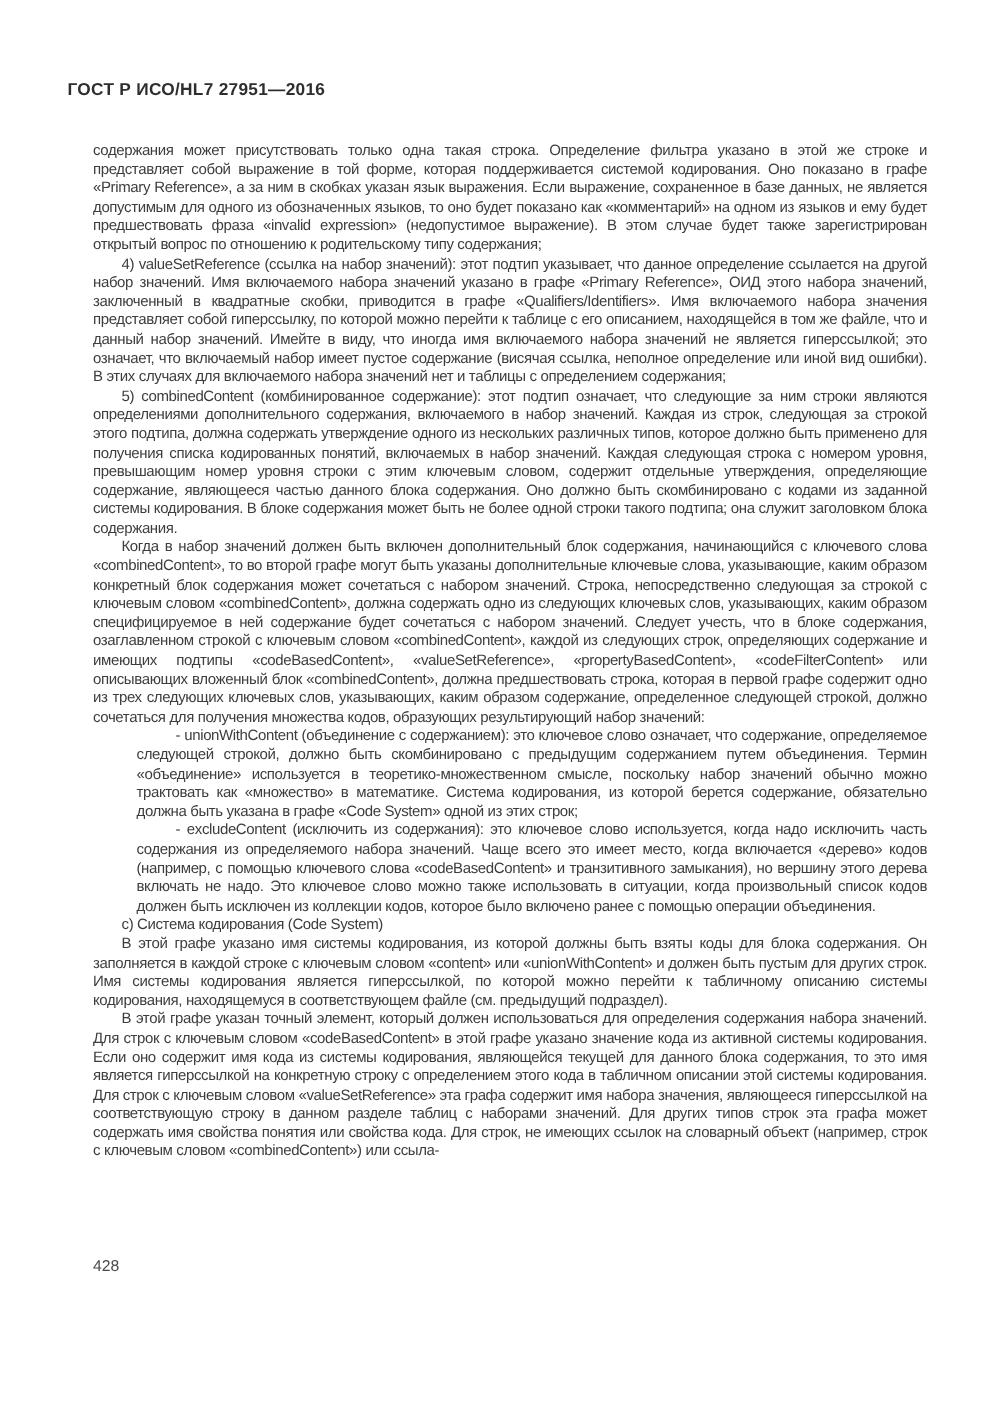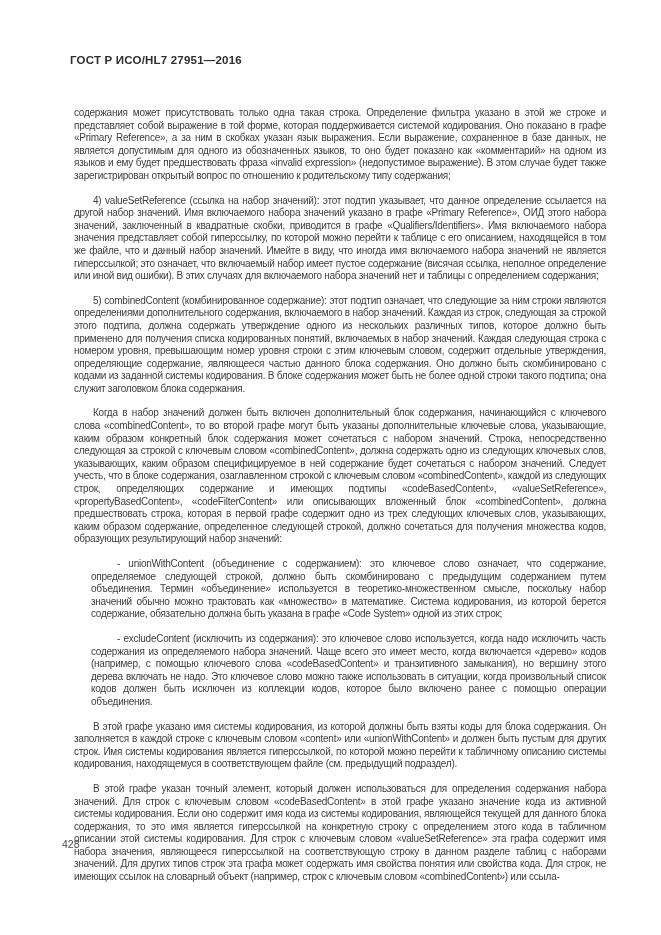--- a/index.html
+++ b/index.html
@@ -11,41 +11,41 @@
     position: relative;
     width: 661px;
     height: 935px;
     background: #ffffff;
     font-family: "Liberation Sans", sans-serif;
     color: #3d3d3d;
     overflow: hidden;
   }
   .doc-header {
     position: absolute;
-    left: 70px;
+    left: 45px;
     top: 54px;
     font-size: 11.5px;
     font-weight: bold;
     color: #2e2e2e;
     letter-spacing: 0.2px;
   }
   .content {
     position: absolute;
     left: 62px;
     top: 95px;
     width: 556px;
     font-size: 10px;
     line-height: 12.6px;
     letter-spacing: -0.25px;
     text-align: justify;
     hyphens: auto;
     -webkit-hyphens: auto;
   }
   .content p {
-    margin: 12px;
+    margin: 0;
     padding: 0;
   }
   
   .content p.continuation { text-indent: 0; }
   
   .content p.indented { text-indent: 19px; }
   
   .content p.dash-item { margin-left: 29px; text-indent: 26px; }
   .page-number {
     position: absolute;
@@ -62,19 +62,20 @@
 
   <div class="doc-header">ГОСТ Р ИСО/HL7 27951—2016</div>
 
   <div class="content">
     <p class="continuation">содержания может присутствовать только одна такая строка. Определение фильтра указано в этой же строке и представляет собой выражение в той форме, которая поддерживается системой кодирования. Оно показано в графе «Primary Reference», а за ним в скобках указан язык выражения. Если выражение, сохраненное в базе данных, не является допустимым для одного из обозначенных языков, то оно будет показано как «комментарий» на одном из языков и ему будет предшествовать фраза «invalid expression» (недопустимое выражение). В этом случае будет также зарегистрирован открытый вопрос по отношению к родительскому типу содержания;</p>
     <p class="indented">4) valueSetReference (ссылка на набор значений): этот подтип указывает, что данное определение ссылается на другой набор значений. Имя включаемого набора значений указано в графе «Primary Reference», ОИД этого набора значений, заключенный в квадратные скобки, приводится в графе «Qualifiers/Identifiers». Имя включаемого набора значения представляет собой гиперссылку, по которой можно перейти к таблице с его описанием, находящейся в том же файле, что и данный набор значений. Имейте в виду, что иногда имя включаемого набора значений не является гиперссылкой; это означает, что включаемый набор имеет пустое содержание (висячая ссылка, неполное определение или иной вид ошибки). В этих случаях для включаемого набора значений нет и таблицы с определением содержания;</p>
     <p class="indented">5) combinedContent (комбинированное содержание): этот подтип означает, что следующие за ним строки являются определениями дополнительного содержания, включаемого в набор значений. Каждая из строк, следующая за строкой этого подтипа, должна содержать утверждение одного из нескольких различных типов, которое должно быть применено для получения списка кодированных понятий, включаемых в набор значений. Каждая следующая строка с номером уровня, превышающим номер уровня строки с этим ключевым словом, содержит отдельные утверждения, определяющие содержание, являющееся частью данного блока содержания. Оно должно быть скомбинировано с кодами из заданной системы кодирования. В блоке содержания может быть не более одной строки такого подтипа; она служит заголовком блока содержания.</p>
     <p class="indented">Когда в набор значений должен быть включен дополнительный блок содержания, начинающийся с ключевого слова «combinedContent», то во второй графе могут быть указаны дополнительные ключевые слова, указывающие, каким образом конкретный блок содержания может сочетаться с набором значений. Строка, непосредственно следующая за строкой с ключевым словом «combinedContent», должна содержать одно из следующих ключевых слов, указывающих, каким образом специфицируемое в ней содержание будет сочетаться с набором значений. Следует учесть, что в блоке содержания, озаглавленном строкой с ключевым словом «combinedContent», каждой из следующих строк, определяющих содержание и имеющих подтипы «codeBasedContent», «valueSetReference», «propertyBasedContent», «codeFilterContent» или описывающих вложенный блок «combinedContent», должна предшествовать строка, которая в первой графе содержит одно из трех следующих ключевых слов, указывающих, каким образом содержание, определенное следующей строкой, должно сочетаться для получения множества кодов, образующих результирующий набор значений:</p>
     <p class="dash-item">- unionWithContent (объединение с содержанием): это ключевое слово означает, что содержание, определяемое следующей строкой, должно быть скомбинировано с предыдущим содержанием путем объединения. Термин «объединение» используется в теоретико-множественном смысле, поскольку набор значений обычно можно трактовать как «множество» в математике. Система кодирования, из которой берется содержание, обязательно должна быть указана в графе «Code System» одной из этих строк;</p>
     <p class="dash-item">- excludeContent (исключить из содержания): это ключевое слово используется, когда надо исключить часть содержания из определяемого набора значений. Чаще всего это имеет место, когда включается «дерево» кодов (например, с помощью ключевого слова «codeBasedContent» и транзитивного замыкания), но вершину этого дерева включать не надо. Это ключевое слово можно также использовать в ситуации, когда произвольный список кодов должен быть исключен из коллекции кодов, которое было включено ранее с помощью операции объединения.</p>
+    <p class="indented">c) Система кодирования (Code System)</p>
     <p class="indented">В этой графе указано имя системы кодирования, из которой должны быть взяты коды для блока содержания. Он заполняется в каждой строке с ключевым словом «content» или «unionWithContent» и должен быть пустым для других строк. Имя системы кодирования является гиперссылкой, по которой можно перейти к табличному описанию системы кодирования, находящемуся в соответствующем файле (см. предыдущий подраздел).</p>
     <p class="indented">В этой графе указан точный элемент, который должен использоваться для определения содержания набора значений. Для строк с ключевым словом «codeBasedContent» в этой графе указано значение кода из активной системы кодирования. Если оно содержит имя кода из системы кодирования, являющейся текущей для данного блока содержания, то это имя является гиперссылкой на конкретную строку с определением этого кода в табличном описании этой системы кодирования. Для строк с ключевым словом «valueSetReference» эта графа содержит имя набора значения, являющееся гиперссылкой на соответствующую строку в данном разделе таблиц с наборами значений. Для других типов строк эта графа может содержать имя свойства понятия или свойства кода. Для строк, не имеющих ссылок на словарный объект (например, строк с ключевым словом «combinedContent») или ссыла-</p>
   </div>
 
   <div class="page-number">428</div>
 
 </div>
 
 </body></html>

